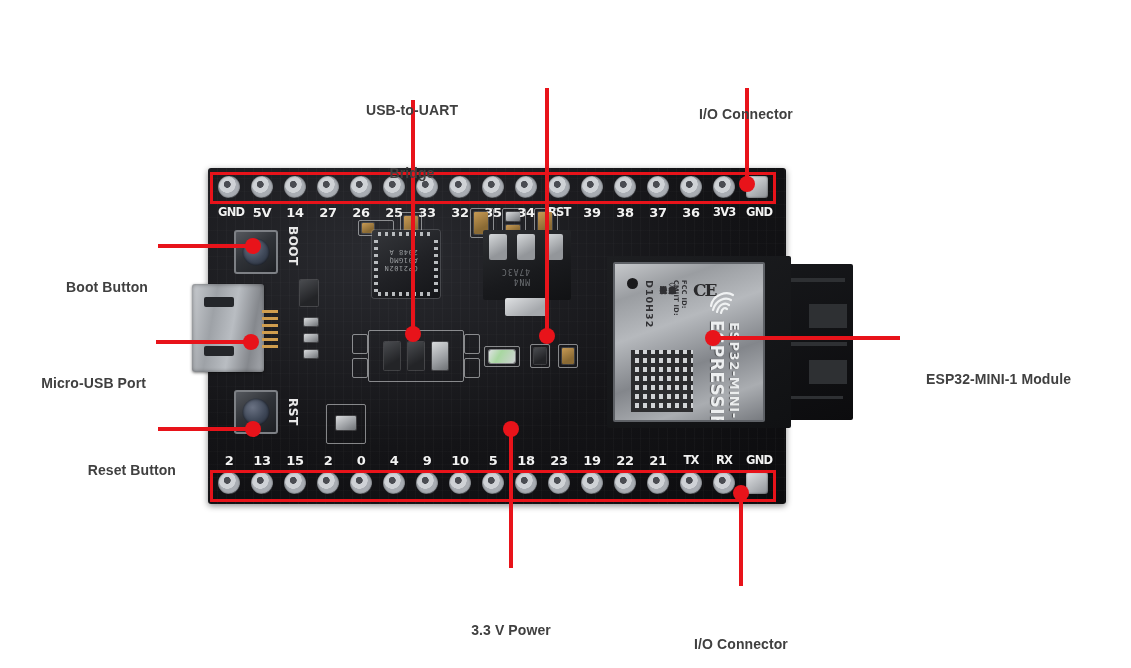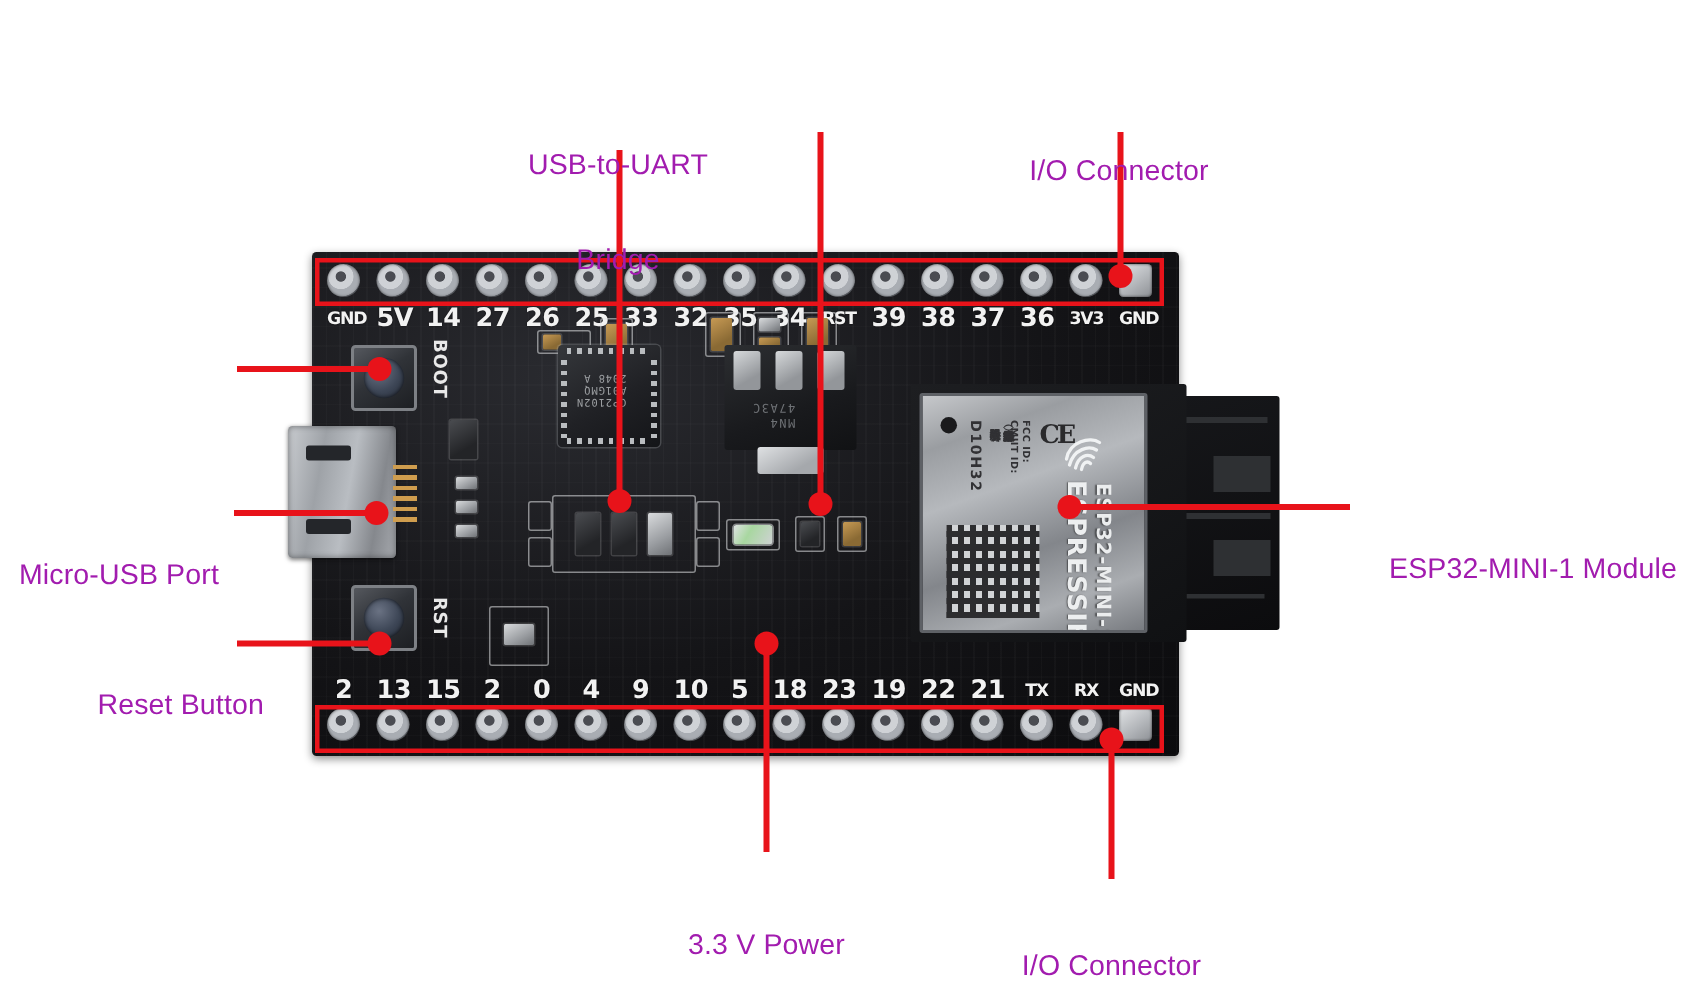--- a/index.html
+++ b/index.html
@@ -16,23 +16,23 @@
   #stage {
     position: relative;
     width: 1131px;
     height: 668px;
     background: #ffffff;
   }
 
   
   .callout-label {
     position: absolute;
-    color: #a21caf;
-    font-size: 19px;
-    font-weight: 400;
+    color: #404040;
+    font-size: 14px;
+    font-weight: 700;
     line-height: 21px;
     letter-spacing: 0.1px;
     white-space: pre;
   }
   .ca-center { text-align: center; }
   .ca-left   { text-align: left; }
   .ca-right  { text-align: right; }
 
   
   .lead {
@@ -111,21 +111,21 @@
     padding-left: 10px;
     box-sizing: border-box;
   }
   .plabel {
     width: 22px;
     margin-right: 11px;
     flex: 0 0 auto;
     text-align: center;
     color: #f2f2f2;
     font-family: "DejaVu Sans", sans-serif;
-    font-size: 17px;
+    font-size: 13px;
     font-weight: 700;
     letter-spacing: -0.4px;
     text-shadow: 0 0 1px rgba(0,0,0,0.9);
   }
   .plabel.narrow { font-size: 11.5px; letter-spacing: -0.8px; }
 
   
   .silk-v {
     position: absolute;
     color: #e9e9e9;
@@ -608,20 +608,23 @@
   <div class="callout-label ca-center" style="left:338px; top:58px; width:148px;">
     <div>USB-to-UART</div>
     <div>Bridge</div>
   </div>
 
 
   <div class="callout-label ca-center" style="left:675px; top:62px; width:142px;">
     <div>I/O Connector</div>
   </div>
 
+  <div class="callout-label ca-right" style="left:0px; top:235px; width:148px;">
+    <div>Boot Button</div>
+  </div>
 
   <div class="callout-label ca-right" style="left:0px; top:331px; width:146px;">
     <div>Micro-USB Port</div>
   </div>
 
   <div class="callout-label ca-right" style="left:0px; top:418px; width:148px;margin-left:28px;">
     <div>Reset Button</div>
   </div>
 
   <div class="callout-label ca-left" style="left:912px; top:327px; width:216px;margin-left:14px;">

